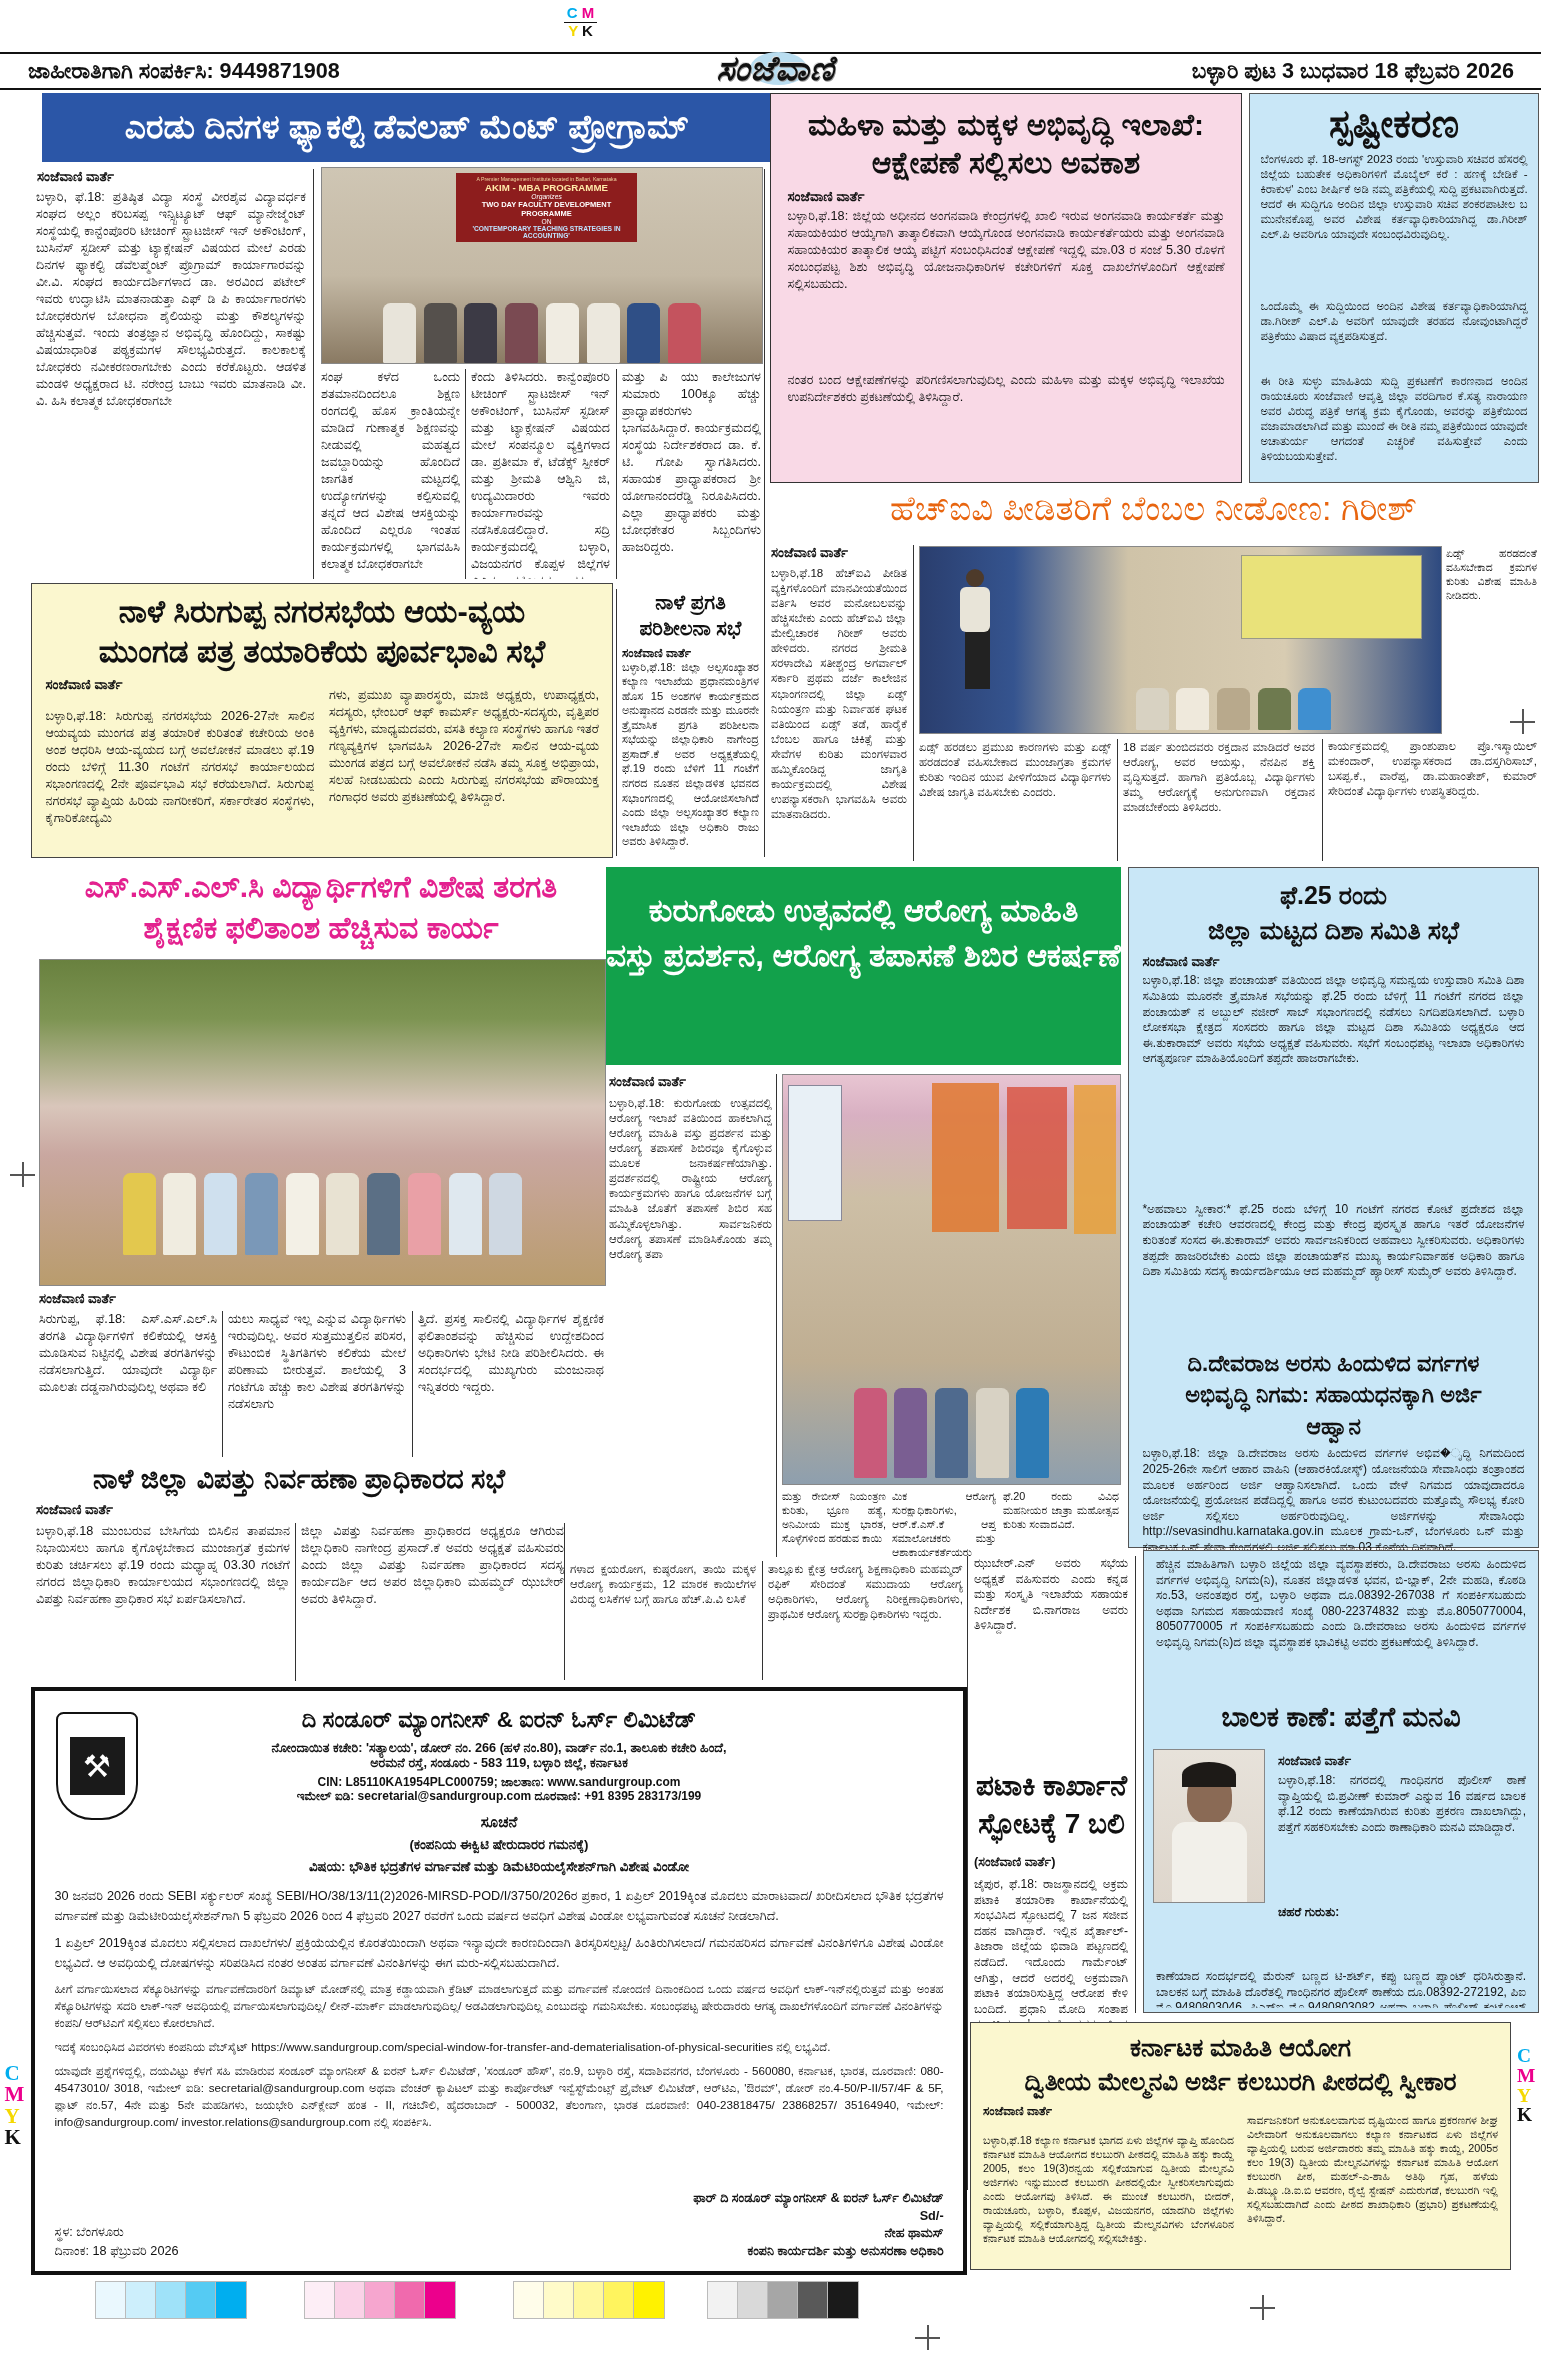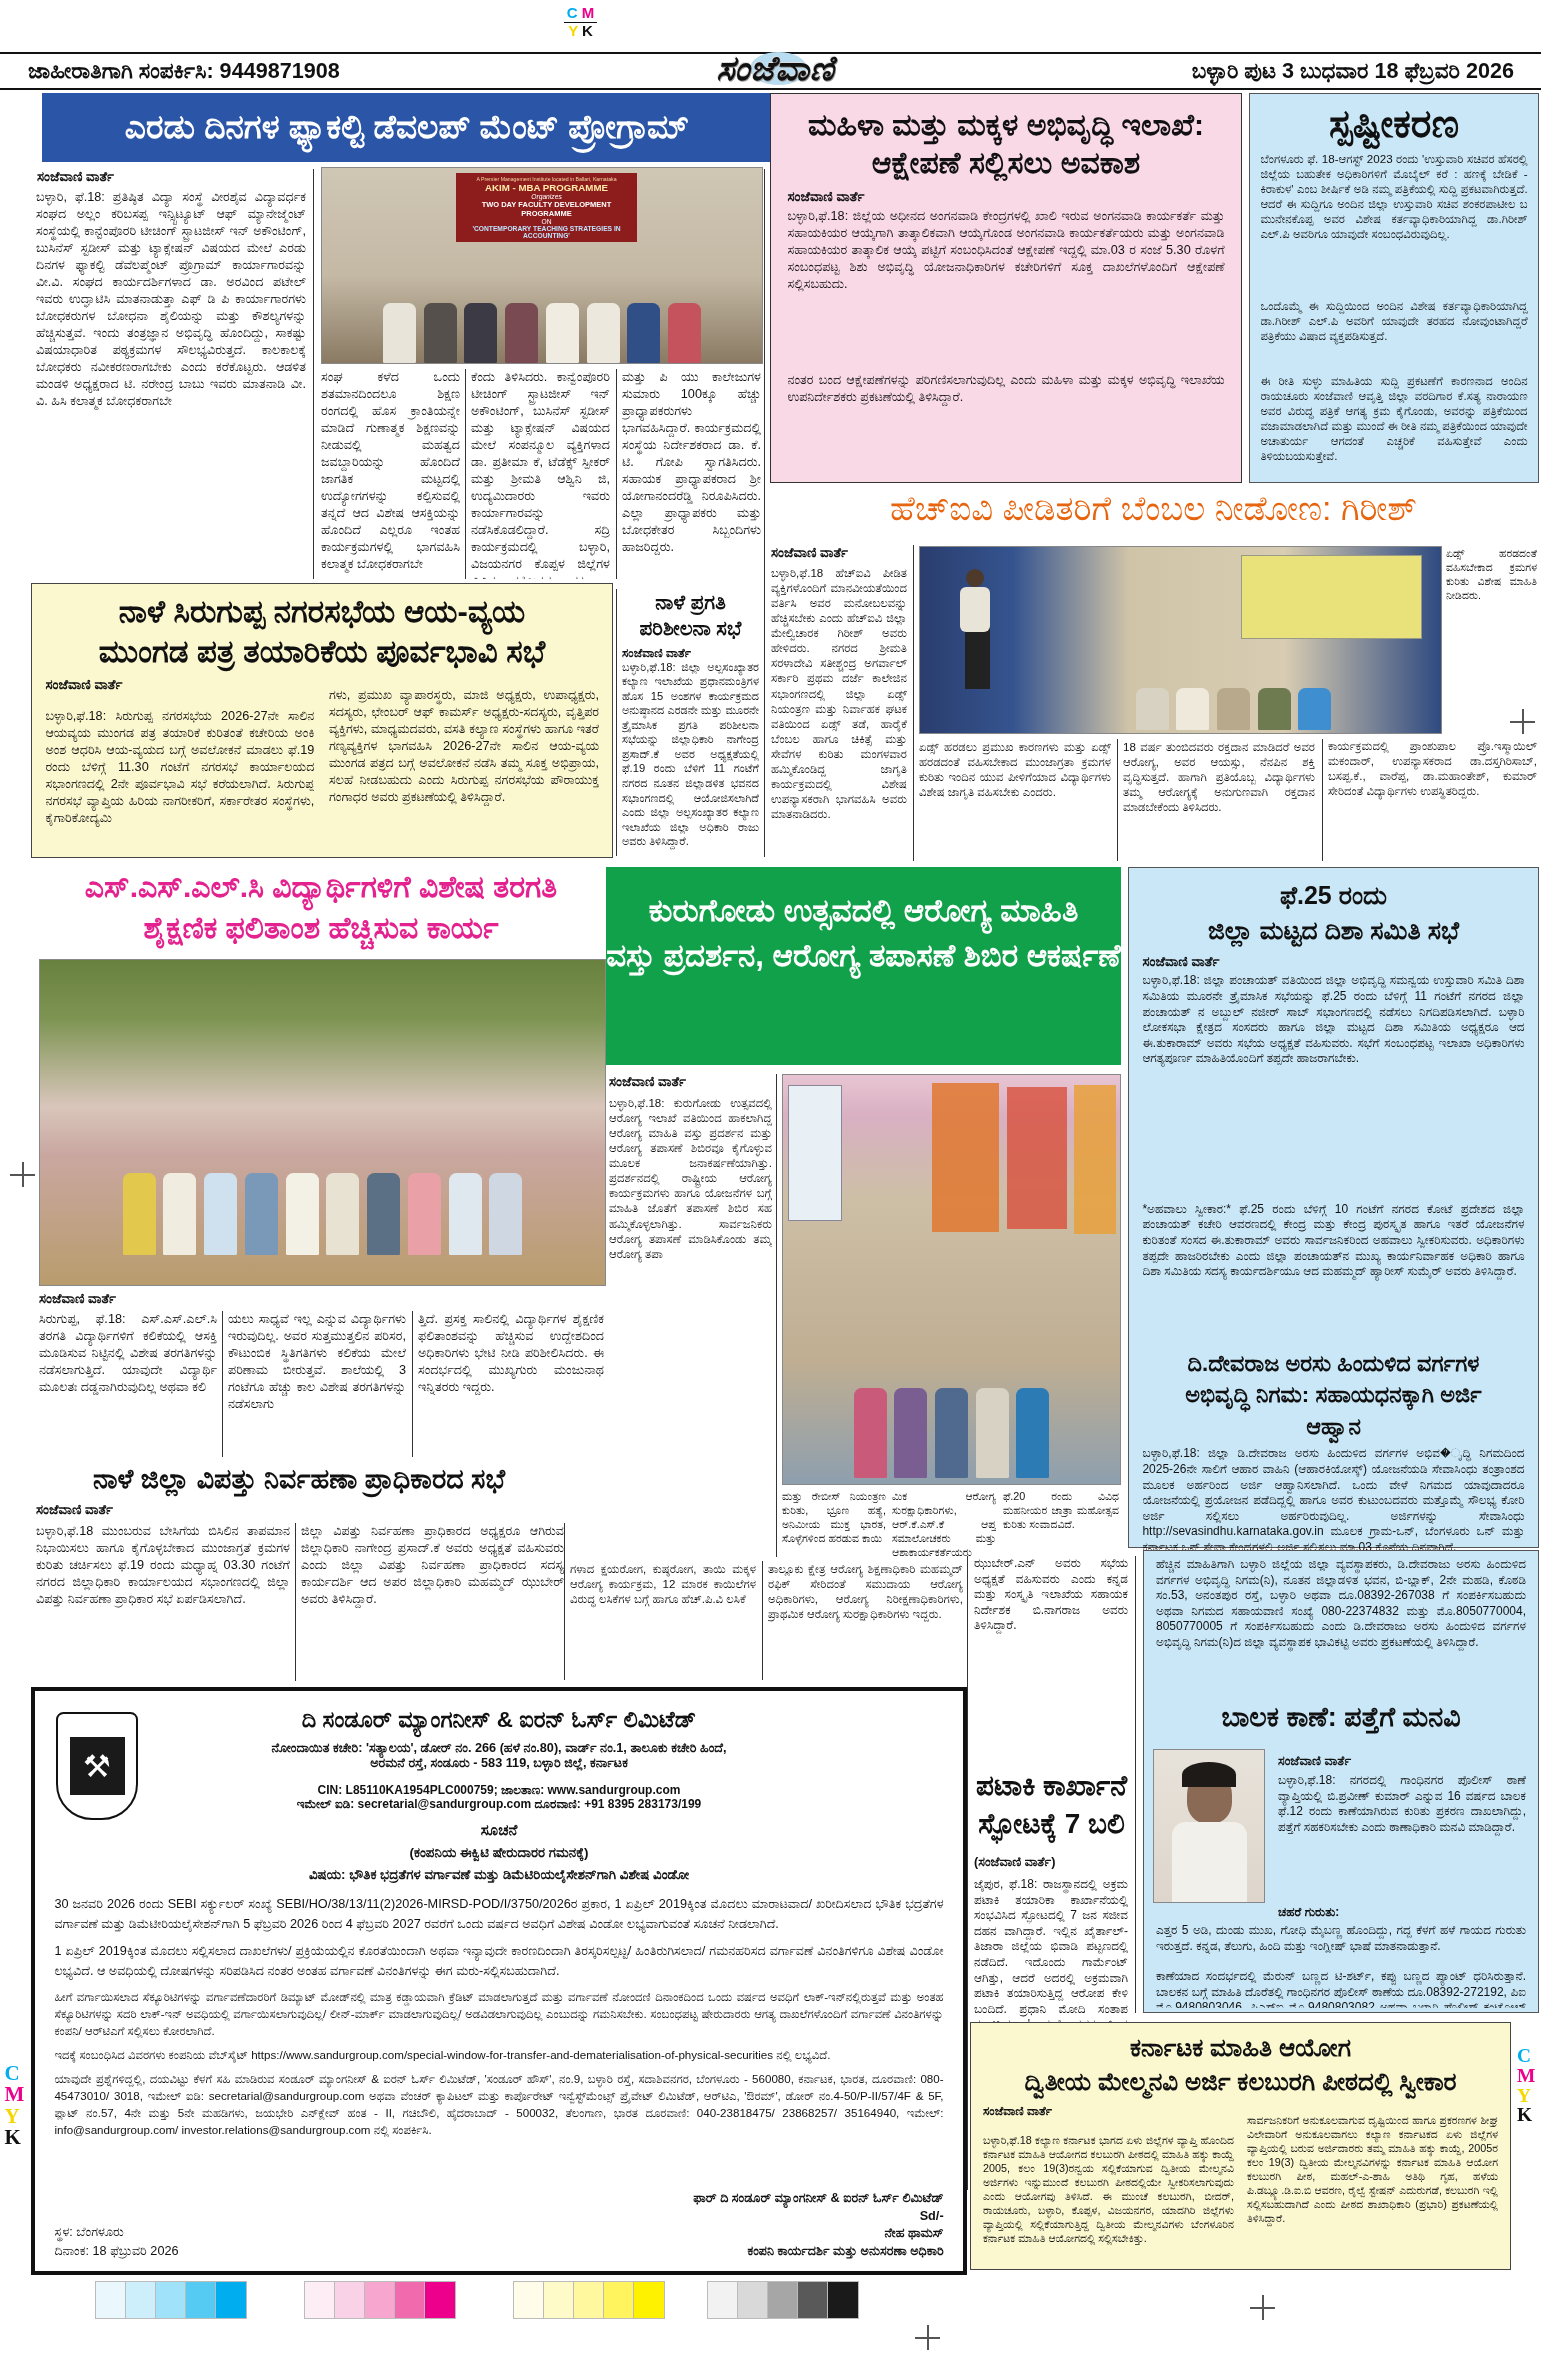--- a/index.html
+++ b/index.html
@@ -225,21 +225,21 @@
     <div class="col-sm" style="padding:4.5px 13.4px 0;height:112px;font-size:12px;">ಬಳ್ಳಾರಿ,ಫೆ.18: ಜಿಲ್ಲಾ ಡಿ.ದೇವರಾಜ ಅರಸು ಹಿಂದುಳಿದ ವರ್ಗಗಳ ಅಭಿವ�ೃದ್ಧಿ ನಿಗಮದಿಂದ 2025-26ನೇ ಸಾಲಿಗೆ ಆಹಾರ ವಾಹಿನಿ (ಆಹಾರಕಿಯೋಸ್ಕ್) ಯೋಜನೆಯಡಿ ಸೇವಾಸಿಂಧು ತಂತ್ರಾಂಶದ ಮೂಲಕ ಅರ್ಹರಿಂದ ಅರ್ಜಿ ಆಹ್ವಾನಿಸಲಾಗಿದೆ. ಒಂದು ವೇಳೆ ನಿಗಮದ ಯಾವುದಾದರೂ ಯೋಜನೆಯಲ್ಲಿ ಪ್ರಯೋಜನ ಪಡೆದಿದ್ದಲ್ಲಿ ಹಾಗೂ ಅವರ ಕುಟುಂಬದವರು ಮತ್ತೊಮ್ಮೆ ಸೌಲಭ್ಯ ಕೋರಿ ಅರ್ಜಿ ಸಲ್ಲಿಸಲು ಅರ್ಹರಿರುವುದಿಲ್ಲ. ಅರ್ಜಿಗಳನ್ನು ಸೇವಾಸಿಂಧು http://sevasindhu.karnataka.gov.in ಮೂಲಕ ಗ್ರಾಮ-ಒನ್, ಬೆಂಗಳೂರು ಒನ್ ಮತ್ತು ಕರ್ನಾಟಕ ಒನ್ ಸೇವಾ ಕೇಂದ್ರಗಳಲ್ಲಿ ಅರ್ಜಿ ಸಲ್ಲಿಸಲು ಮಾ.03 ಕೊನೆಯ ದಿನವಾಗಿದೆ.</div>
   </div>
 
   <div class="abs adbox" style="left:31px;top:1687px;width:928px;height:580px;">
     <div class="shield" style="left:21px;top:21px;">
         <div class="inner">⚒</div>
       </div>
     <div class="ad-head" style="font-size:22.4px;margin-top:16.4px;">ದಿ ಸಂಡೂರ್ ಮ್ಯಾಂಗನೀಸ್ &amp; ಐರನ್ ಓರ್ಸ್ ಲಿಮಿಟೆಡ್</div>
     <div class="ad-head" style="font-size:12.7px;margin-top:7.5px;">ನೋಂದಾಯಿತ ಕಚೇರಿ: 'ಸತ್ಯಾಲಯ', ಡೋರ್ ನಂ. 266 (ಹಳೆ ನಂ.80), ವಾರ್ಡ್ ನಂ.1, ತಾಲೂಕು ಕಚೇರಿ ಹಿಂದೆ,</div>
     <div class="ad-head" style="font-size:12.7px;">ಅರಮನೆ ರಸ್ತೆ, ಸಂಡೂರು - 583 119, ಬಳ್ಳಾರಿ ಜಿಲ್ಲೆ, ಕರ್ನಾಟಕ</div>
-    <div class="ad-head" style="font-size:12px;margin-top:12px;">CIN: L85110KA1954PLC000759; ಜಾಲತಾಣ: www.sandurgroup.com</div>
+    <div class="ad-head" style="font-size:12px;margin-top:4px;">CIN: L85110KA1954PLC000759; ಜಾಲತಾಣ: www.sandurgroup.com</div>
     <div class="ad-head" style="font-size:12px;">ಇಮೇಲ್ ಐಡಿ: secretarial@sandurgroup.com ದೂರವಾಣಿ: +91 8395 283173/199</div>
     <div class="ad-head" style="font-size:15px;margin-top:10.4px;">ಸೂಚನೆ</div>
     <div class="ad-head" style="font-size:13.4px;margin-top:6px;">(ಕಂಪನಿಯ ಈಕ್ವಿಟಿ ಷೇರುದಾರರ ಗಮನಕ್ಕೆ)</div>
     <div class="ad-head" style="font-size:13.4px;margin-top:6px;">ವಿಷಯ: ಭೌತಿಕ ಭದ್ರತೆಗಳ ವರ್ಗಾವಣೆ ಮತ್ತು ಡಿಮೆಟಿರಿಯಲೈಸೇಶನ್‌ಗಾಗಿ ವಿಶೇಷ ವಿಂಡೋ</div>
     <div class="ad-body" style="margin:12px 19.4px 0;">30 ಜನವರಿ 2026 ರಂದು SEBI ಸರ್ಕ್ಯುಲರ್ ಸಂಖ್ಯೆ SEBI/HO/38/13/11(2)2026-MIRSD-POD/I/3750/2026ರ ಪ್ರಕಾರ, 1 ಏಪ್ರಿಲ್ 2019ಕ್ಕಿಂತ ಮೊದಲು ಮಾರಾಟವಾದ/ ಖರೀದಿಸಲಾದ ಭೌತಿಕ ಭದ್ರತೆಗಳ ವರ್ಗಾವಣೆ ಮತ್ತು ಡಿಮೆಟೀರಿಯಲೈಸೇಶನ್‌ಗಾಗಿ 5 ಫೆಬ್ರವರಿ 2026 ರಿಂದ 4 ಫೆಬ್ರವರಿ 2027 ರವರೆಗೆ ಒಂದು ವರ್ಷದ ಅವಧಿಗೆ ವಿಶೇಷ ವಿಂಡೋ ಲಭ್ಯವಾಗುವಂತೆ ಸೂಚನೆ ನೀಡಲಾಗಿದೆ.</div>
     <div class="ad-body" style="margin:7.5px 19.4px 0;">1 ಏಪ್ರಿಲ್ 2019ಕ್ಕಿಂತ ಮೊದಲು ಸಲ್ಲಿಸಲಾದ ದಾಖಲೆಗಳು/ ಪ್ರಕ್ರಿಯೆಯಲ್ಲಿನ ಕೊರತೆಯಿಂದಾಗಿ ಅಥವಾ ಇನ್ಯಾವುದೇ ಕಾರಣದಿಂದಾಗಿ ತಿರಸ್ಕರಿಸಲ್ಪಟ್ಟ/ ಹಿಂತಿರುಗಿಸಲಾದ/ ಗಮನಹರಿಸದ ವರ್ಗಾವಣೆ ವಿನಂತಿಗಳಿಗೂ ವಿಶೇಷ ವಿಂಡೋ ಲಭ್ಯವಿದೆ. ಆ ಅವಧಿಯಲ್ಲಿ ದೋಷಗಳನ್ನು ಸರಿಪಡಿಸಿದ ನಂತರ ಅಂತಹ ವರ್ಗಾವಣೆ ವಿನಂತಿಗಳನ್ನು ಈಗ ಮರು-ಸಲ್ಲಿಸಬಹುದಾಗಿದೆ.</div>
     <div class="ad-body" style="margin:7.5px 19.4px 0;font-size:11.6px;line-height:1.45;">ಹೀಗೆ ವರ್ಗಾಯಿಸಲಾದ ಸೆಕ್ಯೂರಿಟಿಗಳನ್ನು ವರ್ಗಾವಣೆದಾರರಿಗೆ ಡಿಮ್ಯಾಟ್ ಮೋಡ್‌ನಲ್ಲಿ ಮಾತ್ರ ಕಡ್ಡಾಯವಾಗಿ ಕ್ರೆಡಿಟ್ ಮಾಡಲಾಗುತ್ತದೆ ಮತ್ತು ವರ್ಗಾವಣೆ ನೋಂದಣಿ ದಿನಾಂಕದಿಂದ ಒಂದು ವರ್ಷದ ಅವಧಿಗೆ ಲಾಕ್-ಇನ್‌ನಲ್ಲಿರುತ್ತವೆ ಮತ್ತು ಅಂತಹ ಸೆಕ್ಯೂರಿಟಿಗಳನ್ನು ಸದರಿ ಲಾಕ್-ಇನ್ ಅವಧಿಯಲ್ಲಿ ವರ್ಗಾಯಿಸಲಾಗುವುದಿಲ್ಲ/ ಲೀನ್-ಮಾರ್ಕ್ ಮಾಡಲಾಗುವುದಿಲ್ಲ/ ಅಡವಿಡಲಾಗುವುದಿಲ್ಲ ಎಂಬುದನ್ನು ಗಮನಿಸಬೇಕು. ಸಂಬಂಧಪಟ್ಟ ಷೇರುದಾರರು ಆಗತ್ಯ ದಾಖಲೆಗಳೊಂದಿಗೆ ವರ್ಗಾವಣೆ ವಿನಂತಿಗಳನ್ನು ಕಂಪನಿ/ ಆರ್‌ಟಿಎಗೆ ಸಲ್ಲಿಸಲು ಕೋರಲಾಗಿದೆ.</div>
     <div class="ad-body" style="margin:7.5px 19.4px 0;font-size:11.6px;line-height:1.45;">ಇದಕ್ಕೆ ಸಂಬಂಧಿಸಿದ ವಿವರಗಳು ಕಂಪನಿಯ ವೆಬ್‌ಸೈಟ್ https://www.sandurgroup.com/special-window-for-transfer-and-dematerialisation-of-physical-securities ನಲ್ಲಿ ಲಭ್ಯವಿದೆ.</div>
     <div class="ad-body" style="margin:7.5px 19.4px 0;font-size:11.6px;line-height:1.45;">ಯಾವುದೇ ಪ್ರಶ್ನೆಗಳಿದ್ದಲ್ಲಿ, ದಯವಿಟ್ಟು ಕೆಳಗೆ ಸಹಿ ಮಾಡಿರುವ ಸಂಡೂರ್ ಮ್ಯಾಂಗನೀಸ್ &amp; ಐರನ್ ಓರ್ಸ್ ಲಿಮಿಟೆಡ್, 'ಸಂಡೂರ್ ಹೌಸ್', ನಂ.9, ಬಳ್ಳಾರಿ ರಸ್ತೆ, ಸದಾಶಿವನಗರ, ಬೆಂಗಳೂರು - 560080, ಕರ್ನಾಟಕ, ಭಾರತ, ದೂರವಾಣಿ: 080-45473010/ 3018, ಇಮೇಲ್ ಐಡಿ: secretarial@sandurgroup.com ಅಥವಾ ವೆಂಚರ್ ಕ್ಯಾಪಿಟಲ್ ಮತ್ತು ಕಾರ್ಪೊರೇಟ್ ಇನ್ವೆಸ್ಟ್‌ಮೆಂಟ್ಸ್ ಪ್ರೈವೇಟ್ ಲಿಮಿಟೆಡ್, ಆರ್‌ಟಿಎ, 'ಔರಮ್', ಡೋರ್ ನಂ.4-50/P-II/57/4F &amp; 5F, ಪ್ಲಾಟ್ ನಂ.57, 4ನೇ ಮತ್ತು 5ನೇ ಮಹಡಿಗಳು, ಜಯಭೇರಿ ಎನ್‌ಕ್ಲೇವ್ ಹಂತ - II, ಗಚಿಬೌಲಿ, ಹೈದರಾಬಾದ್ - 500032, ತೆಲಂಗಾಣ, ಭಾರತ ದೂರವಾಣಿ: 040-23818475/ 23868257/ 35164940, ಇಮೇಲ್: info@sandurgroup.com/ investor.relations@sandurgroup.com ನಲ್ಲಿ ಸಂಪರ್ಕಿಸಿ.</div>
     <div class="abs" style="left:19.4px;bottom:12px;font-size:12.7px;">
@@ -268,21 +268,20 @@
     <div class="col-sm" style="padding:6px 12px 0;height:137px;font-size:12px;">ಹೆಚ್ಚಿನ ಮಾಹಿತಿಗಾಗಿ ಬಳ್ಳಾರಿ ಜಿಲ್ಲೆಯ ಜಿಲ್ಲಾ ವ್ಯವಸ್ಥಾಪಕರು, ಡಿ.ದೇವರಾಜು ಅರಸು ಹಿಂದುಳಿದ ವರ್ಗಗಳ ಅಭಿವೃದ್ಧಿ ನಿಗಮ(ನಿ), ನೂತನ ಜಿಲ್ಲಾಡಳಿತ ಭವನ, ಬಿ-ಬ್ಲಾಕ್, 2ನೇ ಮಹಡಿ, ಕೊಠಡಿ ಸಂ.53, ಅನಂತಪುರ ರಸ್ತೆ, ಬಳ್ಳಾರಿ ಅಥವಾ ದೂ.08392-267038 ಗೆ ಸಂಪರ್ಕಿಸಬಹುದು ಅಥವಾ ನಿಗಮದ ಸಹಾಯವಾಣಿ ಸಂಖ್ಯೆ 080-22374832 ಮತ್ತು ಮೊ.8050770004, 8050770005 ಗೆ ಸಂಪರ್ಕಿಸಬಹುದು ಎಂದು ಡಿ.ದೇವರಾಜು ಅರಸು ಹಿಂದುಳಿದ ವರ್ಗಗಳ ಅಭಿವೃದ್ಧಿ ನಿಗಮ(ನಿ)ದ ಜಿಲ್ಲಾ ವ್ಯವಸ್ಥಾಪಕ ಭಾವಿಕಟ್ಟಿ ಅವರು ಪ್ರಕಟಣೆಯಲ್ಲಿ ತಿಳಿಸಿದ್ದಾರೆ.</div>
     <div class="ctr bold" style="font-size:27px;padding-top:7.5px;">ಬಾಲಕ ಕಾಣೆ: ಪತ್ತೆಗೆ ಮನವಿ</div>
     <div class="photo" style="left:9px;top:198px;width:110px;height:152px;background:linear-gradient(180deg,#e7e2da 0%,#ded6cc 100%);">
       <div class="abs" style="left:33px;top:21px;width:45px;height:52px;border-radius:46% 46% 40% 40%;background:#8a6a55;"></div>
       <div class="abs" style="left:28px;top:12px;width:54px;height:25px;border-radius:50% 50% 0 0;background:#1d1a17;"></div>
       <div class="abs" style="left:18px;top:72px;width:75px;height:82px;border-radius:13.4px 13.4px 0 0;background:#f2f0ea;"></div>
     </div>
     <div class="abs byline" style="left:134px;top:203px;font-size:12.7px;">ಸಂಜೆವಾಣಿ ವಾರ್ತೆ</div>
     <div class="abs col-sm" style="left:134px;top:222px;width:248px;height:133px;font-size:12px;">ಬಳ್ಳಾರಿ,ಫೆ.18: ನಗರದಲ್ಲಿ ಗಾಂಧಿನಗರ ಪೊಲೀಸ್ ಠಾಣೆ ವ್ಯಾಪ್ತಿಯಲ್ಲಿ ಬಿ.ಪ್ರವೀಣ್ ಕುಮಾರ್ ಎನ್ನುವ 16 ವರ್ಷದ ಬಾಲಕ ಫೆ.12 ರಂದು ಕಾಣೆಯಾಗಿರುವ ಕುರಿತು ಪ್ರಕರಣ ದಾಖಲಾಗಿದ್ದು, ಪತ್ತೆಗೆ ಸಹಕರಿಸಬೇಕು ಎಂದು ಠಾಣಾಧಿಕಾರಿ ಮನವಿ ಮಾಡಿದ್ದಾರೆ.</div>
     <div class="abs bold" style="left:134px;top:354px;font-size:12px;">ಚಹರೆ ಗುರುತು:</div>
-    <div class="abs col-sm" style="left:12px;top:372px;width:370px;height:45px;font-size:12px;">ಎತ್ತರ 5 ಅಡಿ, ದುಂಡು ಮುಖ, ಗೋಧಿ ಮೈಬಣ್ಣ ಹೊಂದಿದ್ದು, ಗದ್ದ ಕೆಳಗೆ ಹಳೆ ಗಾಯದ ಗುರುತು ಇರುತ್ತದೆ. ಕನ್ನಡ, ತೆಲುಗು, ಹಿಂದಿ ಮತ್ತು ಇಂಗ್ಲೀಷ್ ಭಾಷೆ ಮಾತನಾಡುತ್ತಾನೆ.</div>
     <div class="abs col-sm" style="left:12px;top:418px;width:370px;height:39px;font-size:12px;">ಕಾಣೆಯಾದ ಸಂದರ್ಭದಲ್ಲಿ ಮೆರುನ್ ಬಣ್ಣದ ಟಿ-ಶರ್ಟ್, ಕಪ್ಪು ಬಣ್ಣದ ಪ್ಯಾಂಟ್ ಧರಿಸಿರುತ್ತಾನೆ. ಬಾಲಕನ ಬಗ್ಗೆ ಮಾಹಿತಿ ದೊರೆತಲ್ಲಿ ಗಾಂಧಿನಗರ ಪೊಲೀಸ್ ಠಾಣೆಯ ದೂ.08392-272192, ಪಿಐ ಮೊ.9480803046, ಪಿಎಸ್‌ಐ ಮೊ.9480803082 ಅಥವಾ ಬಳ್ಳಾರಿ ಪೊಲೀಸ್ ಕಂಟ್ರೋಲ್ ರೂಂ ದೂ.08392-258100 ಗೆ ಸಂಪರ್ಕಿಸಬಹುದು ಎಂದು ಪ್ರಕಟಣೆಯಲ್ಲಿ ಕೋರಿದ್ದಾರೆ.</div>
   </div>
 
   <div class="abs box-yellow" style="left:970px;top:2022px;width:539px;height:246px;">
     <div class="ctr bold" style="font-size:24.6px;line-height:1.4;padding-top:7.5px;">
       <span>ಕರ್ನಾಟಕ ಮಾಹಿತಿ ಆಯೋಗ</span><br>
       <span>ದ್ವಿತೀಯ ಮೇಲ್ಮನವಿ ಅರ್ಜಿ ಕಲಬುರಗಿ ಪೀಠದಲ್ಲಿ ಸ್ವೀಕಾರ</span>
     </div>
     <div class="byline" style="padding:4.5px 12px 0;font-size:12px;">ಸಂಜೆವಾಣಿ ವಾರ್ತೆ</div>
     <div class="col-sm" style="position:absolute;left:12px;top:110px;width:251px;height:128px;font-size:10.8px;">ಬಳ್ಳಾರಿ,ಫೆ.18 ಕಲ್ಯಾಣ ಕರ್ನಾಟಕ ಭಾಗದ ಏಳು ಜಿಲ್ಲೆಗಳ ವ್ಯಾಪ್ತಿ ಹೊಂದಿದ ಕರ್ನಾಟಕ ಮಾಹಿತಿ ಆಯೋಗದ ಕಲಬುರಗಿ ಪೀಠದಲ್ಲಿ ಮಾಹಿತಿ ಹಕ್ಕು ಕಾಯ್ದೆ 2005, ಕಲಂ 19(3)ರನ್ವಯ ಸಲ್ಲಿಕೆಯಾಗುವ ದ್ವಿತೀಯ ಮೇಲ್ಮನವಿ ಅರ್ಜಿಗಳು ಇನ್ನುಮುಂದೆ ಕಲಬುರಗಿ ಪೀಠದಲ್ಲಿಯೇ ಸ್ವೀಕರಿಸಲಾಗುವುದು ಎಂದು ಆಯೋಗವು ತಿಳಿಸಿದೆ. ಈ ಮುಂಚೆ ಕಲಬುರಗಿ, ಬೀದರ್, ರಾಯಚೂರು, ಬಳ್ಳಾರಿ, ಕೊಪ್ಪಳ, ವಿಜಯನಗರ, ಯಾದಗಿರಿ ಜಿಲ್ಲೆಗಳು ವ್ಯಾಪ್ತಿಯಲ್ಲಿ ಸಲ್ಲಿಕೆಯಾಗುತ್ತಿದ್ದ ದ್ವಿತೀಯ ಮೇಲ್ಮನವಿಗಳು ಬೆಂಗಳೂರಿನ ಕರ್ನಾಟಕ ಮಾಹಿತಿ ಆಯೋಗದಲ್ಲಿ ಸಲ್ಲಿಸಬೇಕಿತ್ತು.</div>

